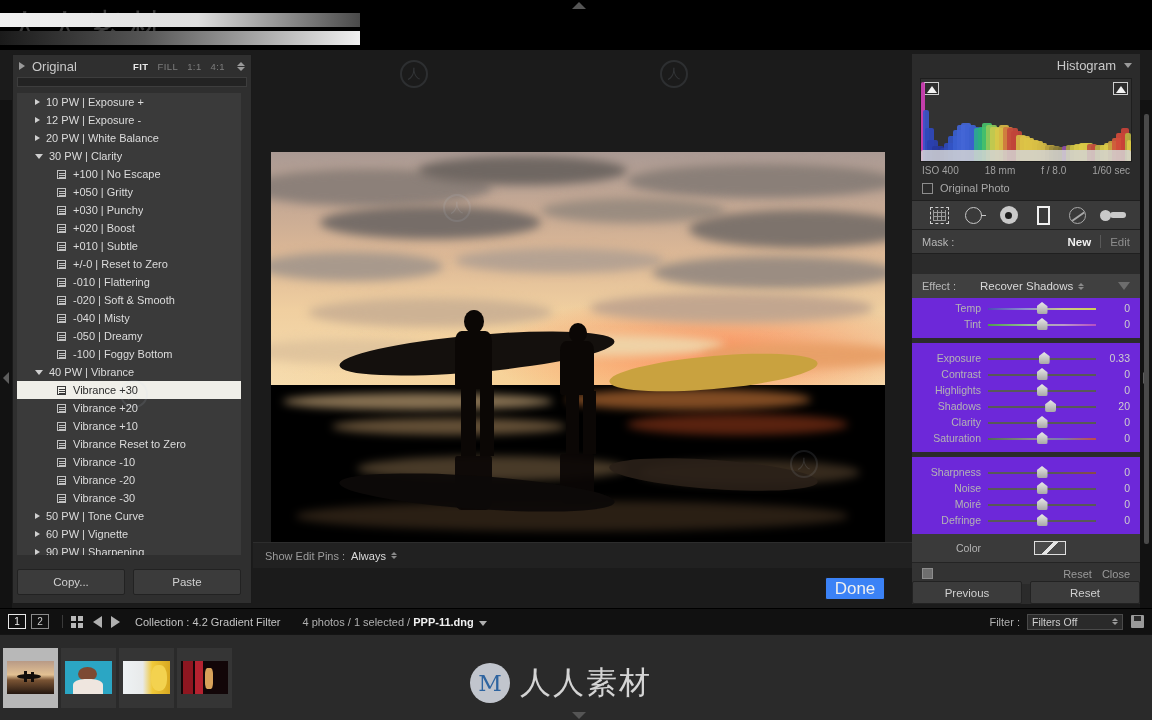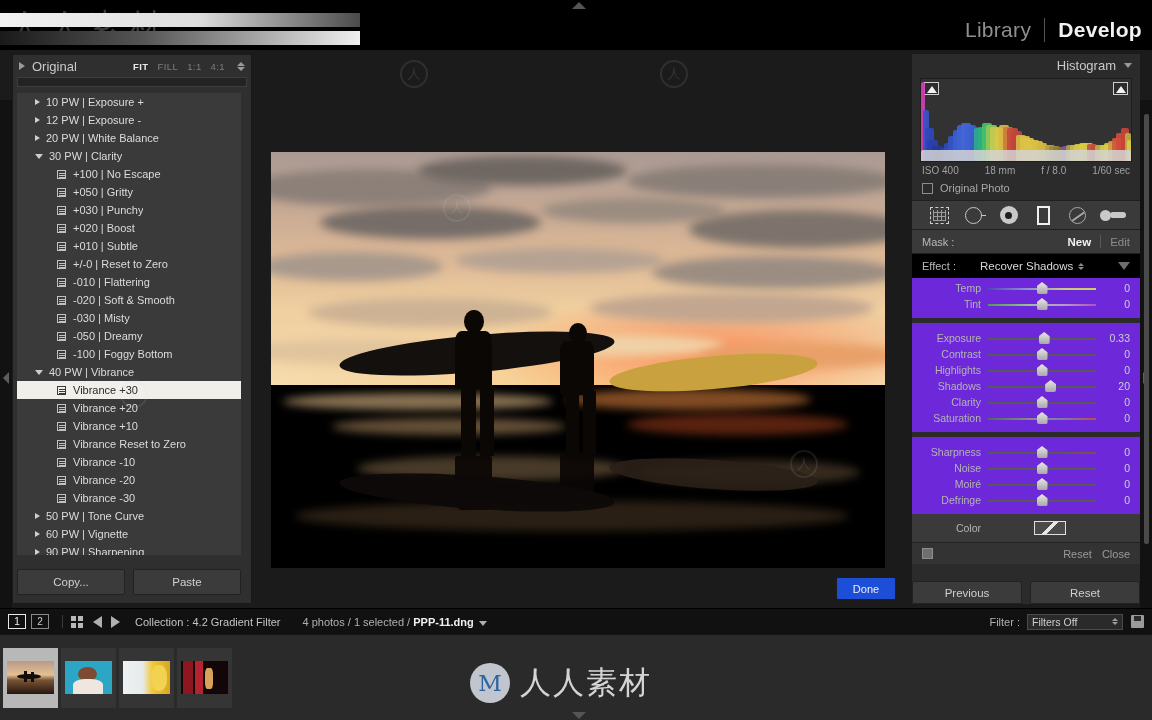--- a/index.html
+++ b/index.html
@@ -100,23 +100,23 @@
   .board { position:absolute; border-radius:50%; }
 
   .toolbarstrip { position:absolute; left:0; right:0; bottom:36px; height:26px;
                   background:#212121; border-top:1px solid #2d2d2d; display:flex; align-items:center; padding:0 12px; }
   .toolbarstrip .lbl { color:#9c9c9c; font-size:11px; }
   .toolbarstrip .val { color:#dcdcdc; font-size:11px; margin-left:6px; }
   .mini-stepper { display:inline-flex; flex-direction:column; gap:1px; margin-left:5px; vertical-align:middle; }
   .mini-stepper i { width:0;height:0;border-left:3px solid transparent;border-right:3px solid transparent; }
   .mini-stepper .u { border-bottom:3px solid #8a8a8a; }
   .mini-stepper .d { border-top:3px solid #8a8a8a; }
-  .donebtn { position:absolute; right:16px; bottom:4px; width:60px; height:23px;
-             background:#1d4ed8; border:1px solid #1d1d1d; border-radius:2px; color:#efefef;
-             display:flex; align-items:center; justify-content:center; font-size:11px; }
+  .donebtn { position:absolute; right:27px; bottom:4px; width:60px; height:23px;
+             background:#3b82f6; border:1px solid #1d1d1d; border-radius:2px; color:#efefef;
+             display:flex; align-items:center; justify-content:center; font-size:17px; }
 
   
   .rightpanel { position:absolute; right:12px; top:4px; width:228px; height:550px; background:#2b2b2b; }
   .rp-head { height:22px; display:flex; align-items:center; justify-content:flex-end;
              padding-right:8px; gap:8px; }
   .rp-head .t { font-size:13px; color:#c9c9c9; }
   .rp-head .car { width:0;height:0;border-left:4.5px solid transparent;border-right:4.5px solid transparent;
              border-top:5px solid #9a9a9a; }
   .histo { margin:2px 8px 0 8px; height:84px; background:#323232; border:1px solid #1e1e1e; position:relative; overflow:hidden; }
   .histo .clipL, .histo .clipR { position:absolute; top:3px; width:15px; height:13px;
@@ -147,21 +147,21 @@
   .t-brush .k { width:11px;height:11px;border-radius:50%;background:#c9c9c9; }
   .t-brush .b { width:16px;height:6px;border-radius:3px;background:#c9c9c9;margin-left:-1px; }
 
   .maskrow { height:24px; display:flex; align-items:center; padding:0 10px;
              border-bottom:1px solid #1f1f1f; background:#3a3a3a; }
   .maskrow .ml { color:#b8b8b8; flex:1; font-size:11px; }
   .maskrow .new { color:#f0f0f0; font-size:11.5px; font-weight:bold; }
   .maskrow .bar { width:1px; height:13px; background:#595959; margin:0 9px; }
   .maskrow .edit { color:#8d8d8d; font-size:11.5px; }
 
-  .effrow { height:24px; display:flex; align-items:center; padding:0 10px; background:#000000; }
+  .effrow { height:24px; display:flex; align-items:center; padding:0 10px; background:#404040;margin-top:20px; }
   .effrow .el { color:#b8b8b8; width:58px; font-size:11px; }
   .effrow .ev { color:#d8d8d8; font-size:11.5px; }
   .effrow .filt { margin-left:auto; width:0;height:0;
              border-left:6px solid transparent;border-right:6px solid transparent;border-top:8px solid #6d6d6d; }
 
   .slidergrp { background:#6d28d9; padding:2px 10px 6px 10px; }
   .slidergrp.sep { border-top:1px solid #2c2c2c; margin-top:4px; padding-top:7px; }
   .srow { height:16px; display:flex; align-items:center; }
   .srow .sl { width:66px; text-align:right; color:#b4b4b4; font-size:10.5px; padding-right:7px; }
   .srow .track { position:relative; flex:1; height:10px; }
@@ -247,25 +247,20 @@
 <div class="app">
 
   <div class="topband">
     <div class="cjk">人人素材</div>
     <div class="g1"></div>
     <div class="g2"></div>
   </div>
 
   <div class="toparrow"></div>
 
-  <div class="modules">
-    <div class="m">Library</div>
-    <div class="sep"></div>
-    <div class="m active">Develop</div>
-  </div>
 
   <div class="work">
 
     <div class="leftpanel">
       <div class="navhead">
         <div class="caret"></div>
         <div class="navtitle">Original</div>
         <div class="zoomset">
           <span class="z active">FIT</span>
           <span class="z">FILL</span>
@@ -325,21 +320,21 @@
             <div class="prow">
               <span class="licon"></span>
               <span class="ptext">-010 | Flattering</span>
             </div>
             <div class="prow">
               <span class="licon"></span>
               <span class="ptext">-020 | Soft &amp; Smooth</span>
             </div>
             <div class="prow">
               <span class="licon"></span>
-              <span class="ptext">-030 | Misty</span>
+              <span class="ptext">-040 | Misty</span>
             </div>
             <div class="prow">
               <span class="licon"></span>
               <span class="ptext">-050 | Dreamy</span>
             </div>
             <div class="prow">
               <span class="licon"></span>
               <span class="ptext">-100 | Foggy Bottom</span>
             </div>
             <div class="prow grp">
@@ -445,20 +440,28 @@
           <div class="surfer" style="left:47%;top:72.5%;width:5.6%;height:12%;border-radius:6% 6% 18% 18%;opacity:.92;"></div>
           <div class="board" style="left:11%;top:78%;width:45%;height:8%;background:#0d0a08;transform:rotate(4deg);opacity:.95;"></div>
           <div class="board" style="left:55%;top:74%;width:34%;height:7%;background:#2a2018;transform:rotate(4deg);opacity:.9;"></div>
 
           <div class="watermark wm-ring" style="left:28%;top:10%;">
               <span>人</span>
             </div>
         </div>
       </div>
 
+      <div class="toolbarstrip">
+        <span class="lbl">Show Edit Pins :</span>
+        <span class="val">Always</span>
+        <span class="mini-stepper">
+            <i class="u"></i>
+            <i class="d"></i>
+          </span>
+      </div>
       <div class="donebtn">Done</div>
     </div>
 
     <div class="rightpanel">
       <div class="rpscroll"></div>
 
       <div class="rp-head">
         <div class="t">Histogram</div>
         <div class="car"></div>
       </div>

